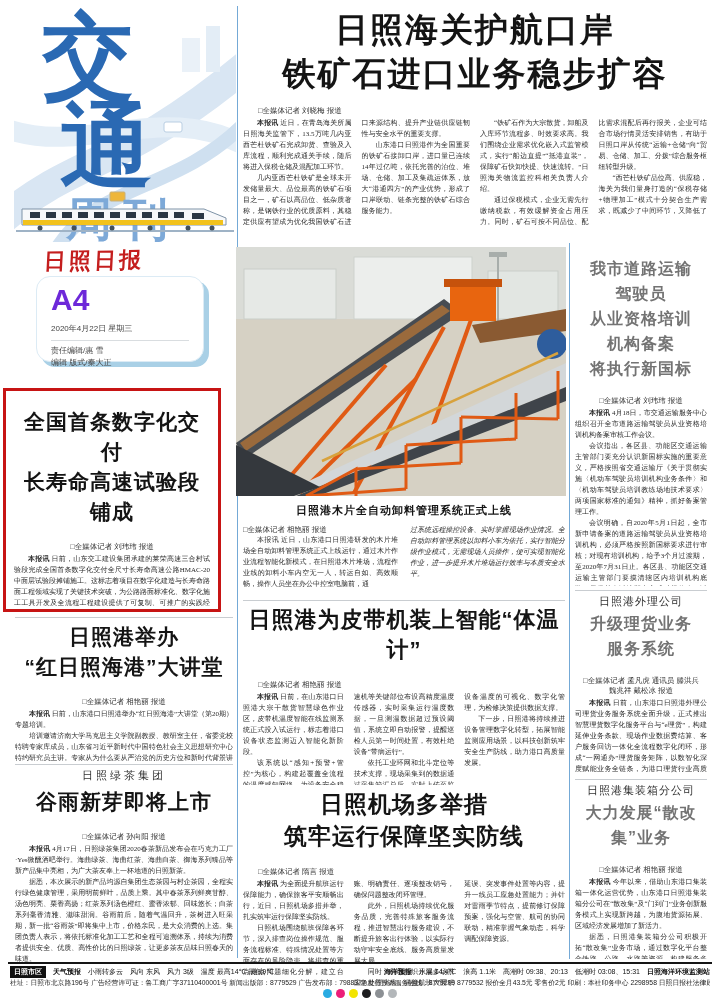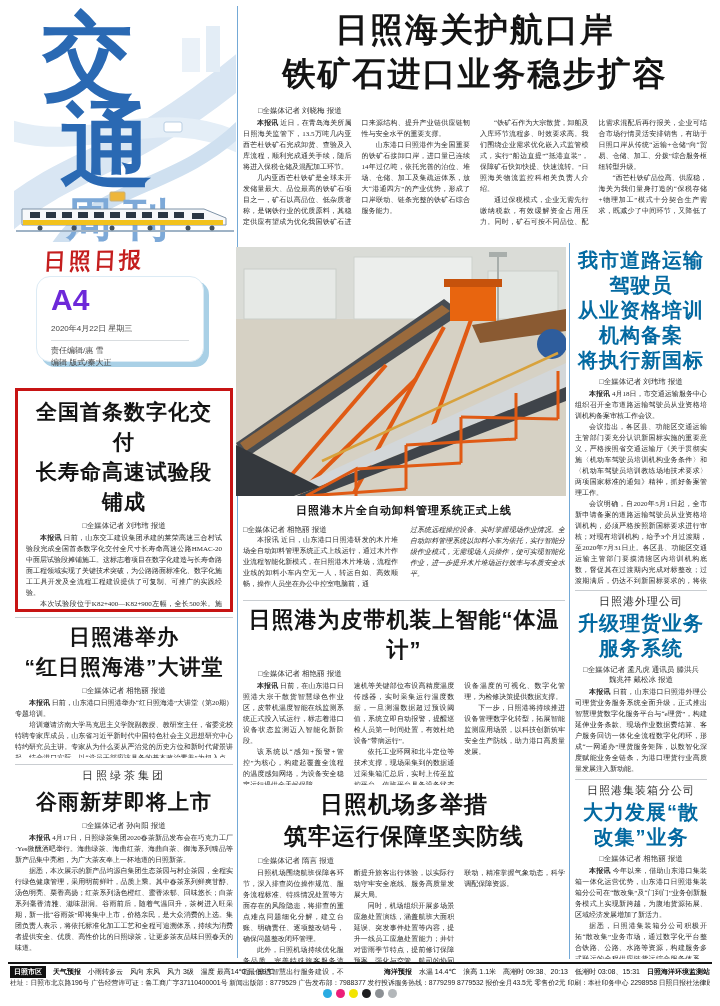--- a/index.html
+++ b/index.html
@@ -18,29 +18,29 @@
   .c2{left:46px;top:92px;font-size:92px;}
   .mh-sub{position:absolute;left:52px;top:188px;font-size:46px;font-weight:800;letter-spacing:10px;color:#7da9d8;line-height:1;}
   .mh-train{position:absolute;left:2px;top:196px;width:218px;height:30px;}
 
   .paper-script{position:absolute;left:44px;top:246px;font-family:"Liberation Serif","DejaVu Serif",serif;font-weight:700;font-size:22px;letter-spacing:3px;color:#c41e1e;transform:skewX(-4deg) rotate(-1deg);}
   .badge-card{position:absolute;left:36px;top:276px;width:168px;height:86px;background:#fff;border:1px solid #dcebf5;border-radius:14px;box-shadow:5px 5px 0 #a9d0e6;padding:8px 14px;box-sizing:border-box;}
   .badge-ed{font-size:30px;font-weight:800;color:#6d28d9;line-height:1;}
   .badge-date{font-size:8px;color:#444;margin-top:8px;}
   .badge-staff{font-size:8px;color:#444;border-top:1px solid #d9dde0;margin-top:6px;padding-top:4px;line-height:12px;}
 
-  .lead-box{position:absolute;left:15px;top:388px;width:218px;height:224px;border:3px solid #c71414;box-sizing:border-box;padding:6px 8px;overflow:hidden;}
+  .lead-box{position:absolute;left:3px;top:388px;width:218px;height:224px;border:3px solid #c71414;box-sizing:border-box;padding:16px 8px;overflow:hidden;}
 
   .art{position:absolute;box-sizing:border-box;overflow:hidden;}
   .h-big{font-weight:800;color:#141414;text-align:center;letter-spacing:2px;line-height:44px;font-size:33px;margin:0;}
   .h-mid{font-weight:800;color:#141414;text-align:center;letter-spacing:1px;line-height:30px;font-size:21px;margin:0;}
-  .h-sec{font-weight:800;color:#0369a1;text-align:center;letter-spacing:1px;line-height:25px;font-size:20px;margin:0;}
+  .h-sec{font-weight:800;color:#737373;text-align:center;letter-spacing:1px;line-height:25px;font-size:16px;margin:8px;}
   .h-cap{font-weight:800;color:#141414;text-align:center;letter-spacing:1px;line-height:20px;font-size:11px;margin:0;}
   .kicker{font-size:11px;color:#333;text-align:center;letter-spacing:3px;}
-  .byline{font-size:7.5px;color:#333;margin:4px 0 2px;text-align:center;line-height:10px;}
+  .byline{font-size:7.5px;color:#333;margin:15px 0 2px;text-align:center;line-height:10px;}
   .body{font-family:"Liberation Serif","DejaVu Serif",serif;font-size:7px;line-height:11px;text-align:justify;color:#2a2a2a;overflow:hidden;}
   .body p{margin:0;text-indent:2em;}
   .body b{font-weight:700;}
   .cols3{column-count:3;column-gap:10px;column-fill:auto;}
   .cols4{column-count:4;column-gap:10px;column-fill:auto;}
 
   
   .main-head{position:absolute;left:243px;top:8px;width:464px;}
   .main-body{position:absolute;left:243px;top:106px;width:464px;height:122px;}
   .photo{position:absolute;left:236px;top:247px;width:330px;height:249px;background:#d7d2c6;}
@@ -228,20 +228,21 @@
         <p>面对配置复杂的作业环境，该系统在皮带机滚筒、电机、减速机等关键部位布设高精度温度传感器，实时采集运行温度数据，一旦测温数据超过预设阈值，系统立即自动报警，提醒巡检人员第一时间处置，有效杜绝设备“带病运行”。</p>
         <p>依托工业环网和北斗定位等技术支撑，现场采集到的数据通过采集箱汇总后，实时上传至监控平台。值班平台具备设备状态显示、实时监测、多级报警、历史曲线、报表导出等功能，实现设备温度的可视化、数字化管理，为检修决策提供数据支撑。</p>
         <p>下一步，日照港将持续推进设备管理数字化转型，拓展智能监测应用场景，以科技创新筑牢安全生产防线，助力港口高质量发展。</p>
       </div>
   </section>
 
   <section class="art" style="left:243px;top:788px;width:322px;height:198px;">
     <h2 class="h-mid" style="font-size:23px;line-height:32px;"><span>日照机场多举措</span><br><span>筑牢运行保障坚实防线</span></h2>
     <div class="byline" style="text-align:left;text-indent:2em;">□全媒体记者 隋言 报道</div>
     <div class="body cols3" style="height:112px;">
+        <p><b>本报讯</b> 为全面提升航班运行保障能力，确保旅客平安顺畅出行，近日，日照机场多措并举，扎实筑牢运行保障坚实防线。</p>
         <p>日照机场围绕航班保障各环节，深入排查岗位操作规范、服务流程标准、特殊情况处置等方面存在的风险隐患，将排查的重点难点问题细化分解，建立台账、明确责任、逐项整改销号，确保问题整改闭环管理。</p>
         <p>此外，日照机场持续优化服务品质，完善特殊旅客服务流程，推进智慧出行服务建设，不断提升旅客出行体验，以实际行动守牢安全底线、服务高质量发展大局。</p>
         <p>同时，机场组织开展多场景应急处置演练，涵盖航班大面积延误、突发事件处置等内容，提升一线员工应急处置能力；并针对雷雨季节特点，提前修订保障预案，强化与空管、航司的协同联动，精准掌握气象动态，科学调配保障资源。</p>
       </div>
   </section>
 
   <section class="art r-art" style="left:575px;top:248px;width:132px;height:338px;">
     <h3 class="h-sec"><span>我市道路运输驾驶员</span><br><span>从业资格培训机构备案</span><br><span>将执行新国标</span></h3>
     <div class="byline">□全媒体记者 刘玮玮 报道</div>
     <div class="body" style="height:240px;">

